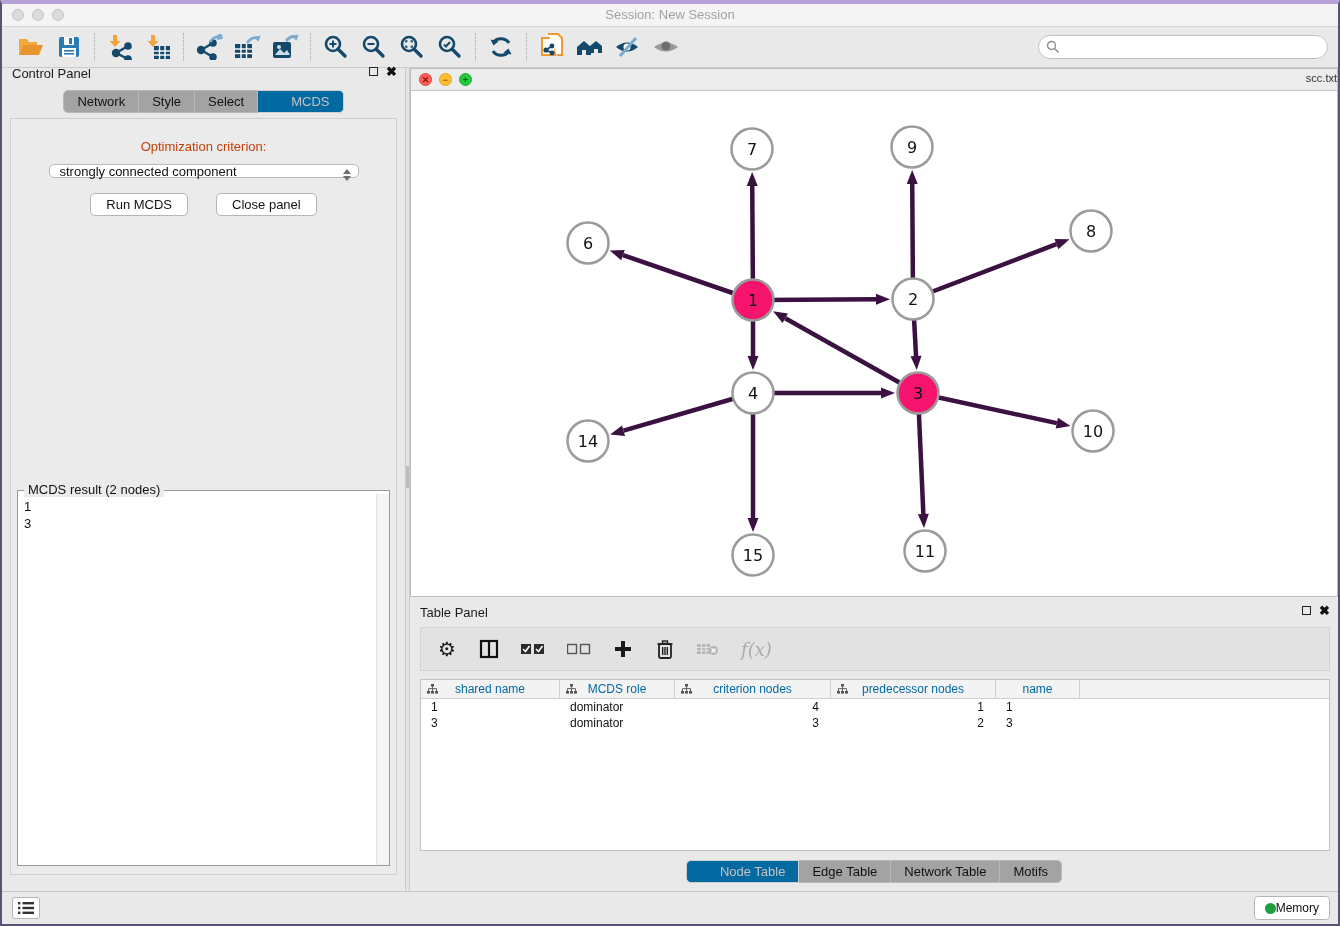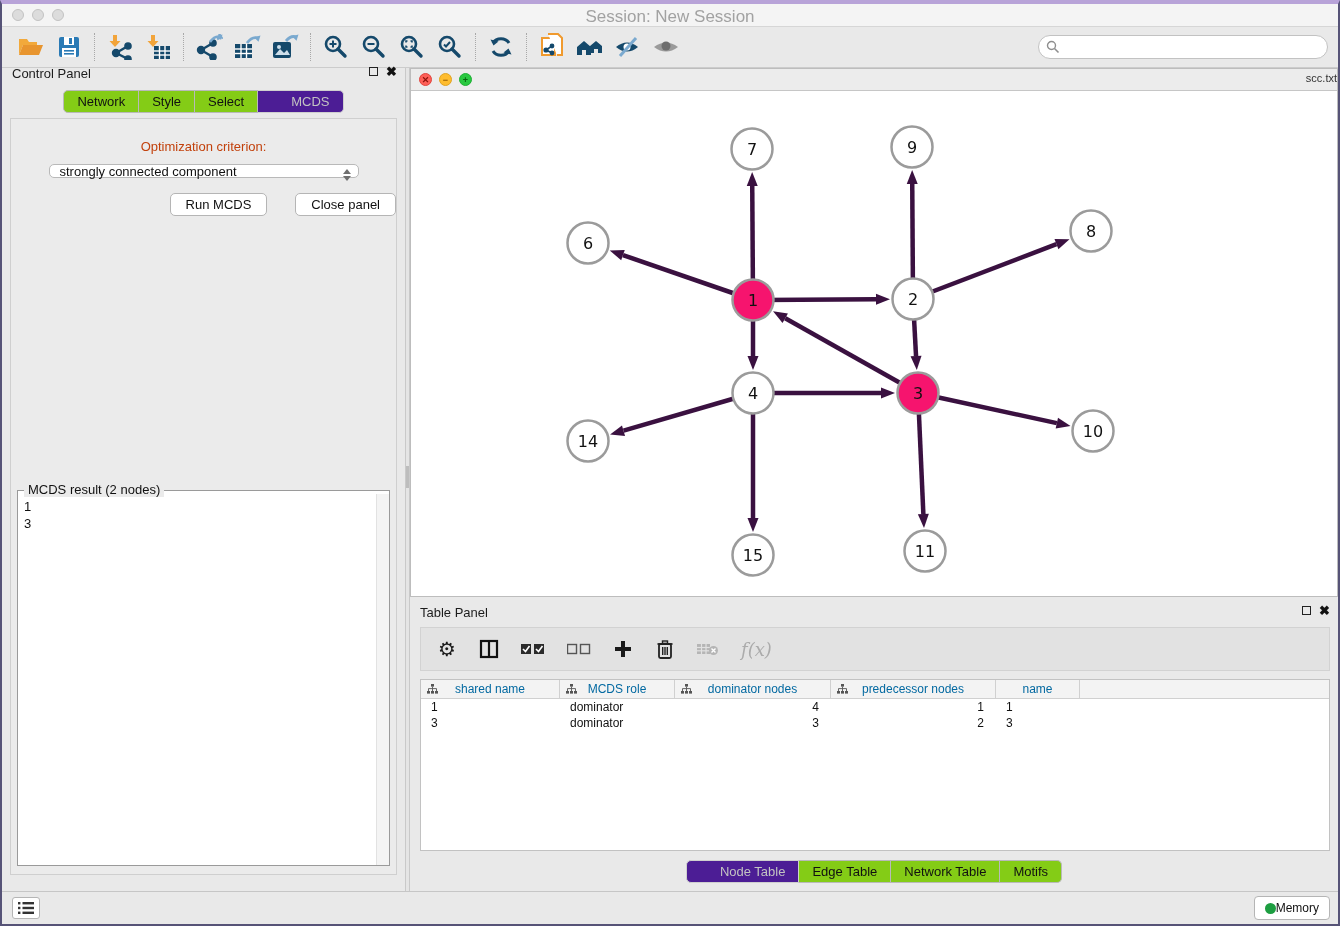--- a/index.html
+++ b/index.html
@@ -10,58 +10,58 @@
          border-right:2px solid #565377; border-bottom:2px solid #565377;
          background:#e9e9e9; }
 
   
   #titlebar { position:absolute; left:0; right:0; top:0; height:23px; background:#f4f4f4;
               border-bottom:1px solid #d6d6d6; }
   .tl-inactive { position:absolute; top:5px; width:12px; height:12px; border-radius:50%;
                  background:#dcdcdc; border:1px solid #c3c3c3; }
   #titlebar .t1{left:10px;} #titlebar .t2{left:30px;} #titlebar .t3{left:50px;}
   #titlebar .title { position:absolute; left:0; right:0; top:3px; text-align:center;
-                     font-size:17px; color:#a2a2a2; }
+                     font-size:13px; color:#a2a2a2; }
 
   
   #toolbar { position:absolute; left:0; right:0; top:23px; height:41px; background:#e9e9e9;
              border-bottom:1px solid #cccccc; display:flex; align-items:center; padding:0 10px; }
   .tbi { width:38px; height:32px; display:flex; align-items:center; justify-content:center; }
   .tbsep { width:1px; height:28px; margin:0 6px; border-left:1px dotted #a8a8a8; }
   #search-wrap { margin-left:auto; position:relative; width:290px; height:24px; }
   #search-wrap input { width:100%; height:100%; border:1px solid #c2c2c2; border-radius:12px;
                        background:#ffffff; padding:0 8px 0 26px; font-size:12px; outline:none; }
   #search-wrap .mag { position:absolute; left:8px; top:5px; }
 
   
   #control-panel { position:absolute; left:0; top:56px; width:403px; bottom:33px; }
   .panel-head { position:relative; height:26px; }
   .panel-head .ph-title { position:absolute; left:10px; top:6px; font-size:13px; color:#1c1c1c; }
   .ph-btns { position:absolute; right:8px; top:6px; display:flex; gap:8px; align-items:center; }
   .float-box { width:9px; height:9px; border:1.5px solid #222; display:inline-block; }
   .close-x { font-size:13px; font-weight:bold; color:#111; line-height:11px; }
 
   .seg { display:flex; justify-content:center; margin-top:4px; }
-  .seg .tab { background:#84cc16; border:1px solid #b9b9b9; border-left-width:0; padding:3px 13px;
+  .seg .tab { background:#a3a3a3; border:1px solid #b9b9b9; border-left-width:0; padding:3px 13px;
               font-size:13px; color:#111; cursor:default; }
   .seg .tab:first-child { border-left-width:1px; border-radius:5px 0 0 5px; }
   .seg .tab:last-child { border-radius:0 5px 5px 0; }
-  .seg .tab.sel { background:#4c1d95; color:#c2c2c2; border-color:#cfcfcf;padding-left:33px; }
+  .seg .tab.sel { background:#0369a1; color:#c2c2c2; border-color:#cfcfcf;padding-left:33px; }
 
   #cp-box { position:absolute; left:8px; right:8px; top:58px; bottom:16px;
             background:#ebebeb; border:1px solid #cfcfcf; }
   #opt-label { text-align:center; margin-top:20px; font-size:13px; color:#c2410c; }
   #criterion { position:relative; width:310px; height:14px; margin:10px auto 0 auto; background:#fff;
                border:1px solid #b9b9b9; border-radius:5px; font-size:13px; color:#111;
                display:flex; align-items:center; padding-left:10px; }
   #criterion .chev { position:absolute; right:7px; top:4px; display:flex; flex-direction:column; gap:2px; }
   #criterion .chev i { width:0; height:0; border-left:4px solid transparent; border-right:4px solid transparent; }
   #criterion .chev .up { border-bottom:5px solid #6f6f6f; }
   #criterion .chev .dn { border-top:5px solid #6f6f6f; }
-  #cp-buttons { display:flex; justify-content:flex-end; gap:28px; margin-top:15px; }
+  #cp-buttons { display:flex; justify-content:center; gap:28px; margin-top:15px; }
   .mac-btn { background:#fff; border:1px solid #b5b5b5; border-radius:5px; padding:3px 15px;
              font-size:13px; color:#111; font-family:"Liberation Sans",sans-serif; }
 
   #result-group { position:absolute; left:6px; right:6px; top:371px; bottom:8px;
                   border:1px solid #9a9a9a; background:#fff; }
   #result-legend { position:absolute; top:-9px; left:6px; background:#ebebeb; padding:0 4px;
                    font-size:13px; color:#111; }
   #result-lines { position:absolute; left:0; top:3px; bottom:0; right:14px; padding:4px 6px;
                   font-size:13px; color:#111; line-height:17px; }
   #result-scroll { position:absolute; right:0; top:3px; bottom:0; width:13px; background:#f4f4f4;
@@ -512,21 +512,21 @@
               <g fill="#555">
                 <rect x="4" y="0" width="3" height="2.6"></rect>
                 <rect x="0" y="7" width="3" height="2.6"></rect>
                 <rect x="4" y="7" width="3" height="2.6"></rect>
                 <rect x="8" y="7" width="3" height="2.6"></rect>
               </g>
               <g stroke="#555" stroke-width="0.9" fill="none">
                 <path d="M5.5 2.6 v2 M1.5 7 v-2.4 h8 v2.4 M5.5 4.6 v2.4"></path>
               </g>
             </svg>
-            <span>dominator nodes</span>
+            <span>criterion nodes</span>
           </div>
           <div class="hcell col-3">
             <svg width="11" height="11" viewBox="0 0 11 11">
               <g fill="#555">
                 <rect x="4" y="0" width="3" height="2.6"></rect>
                 <rect x="0" y="7" width="3" height="2.6"></rect>
                 <rect x="4" y="7" width="3" height="2.6"></rect>
                 <rect x="8" y="7" width="3" height="2.6"></rect>
               </g>
               <g stroke="#555" stroke-width="0.9" fill="none">

